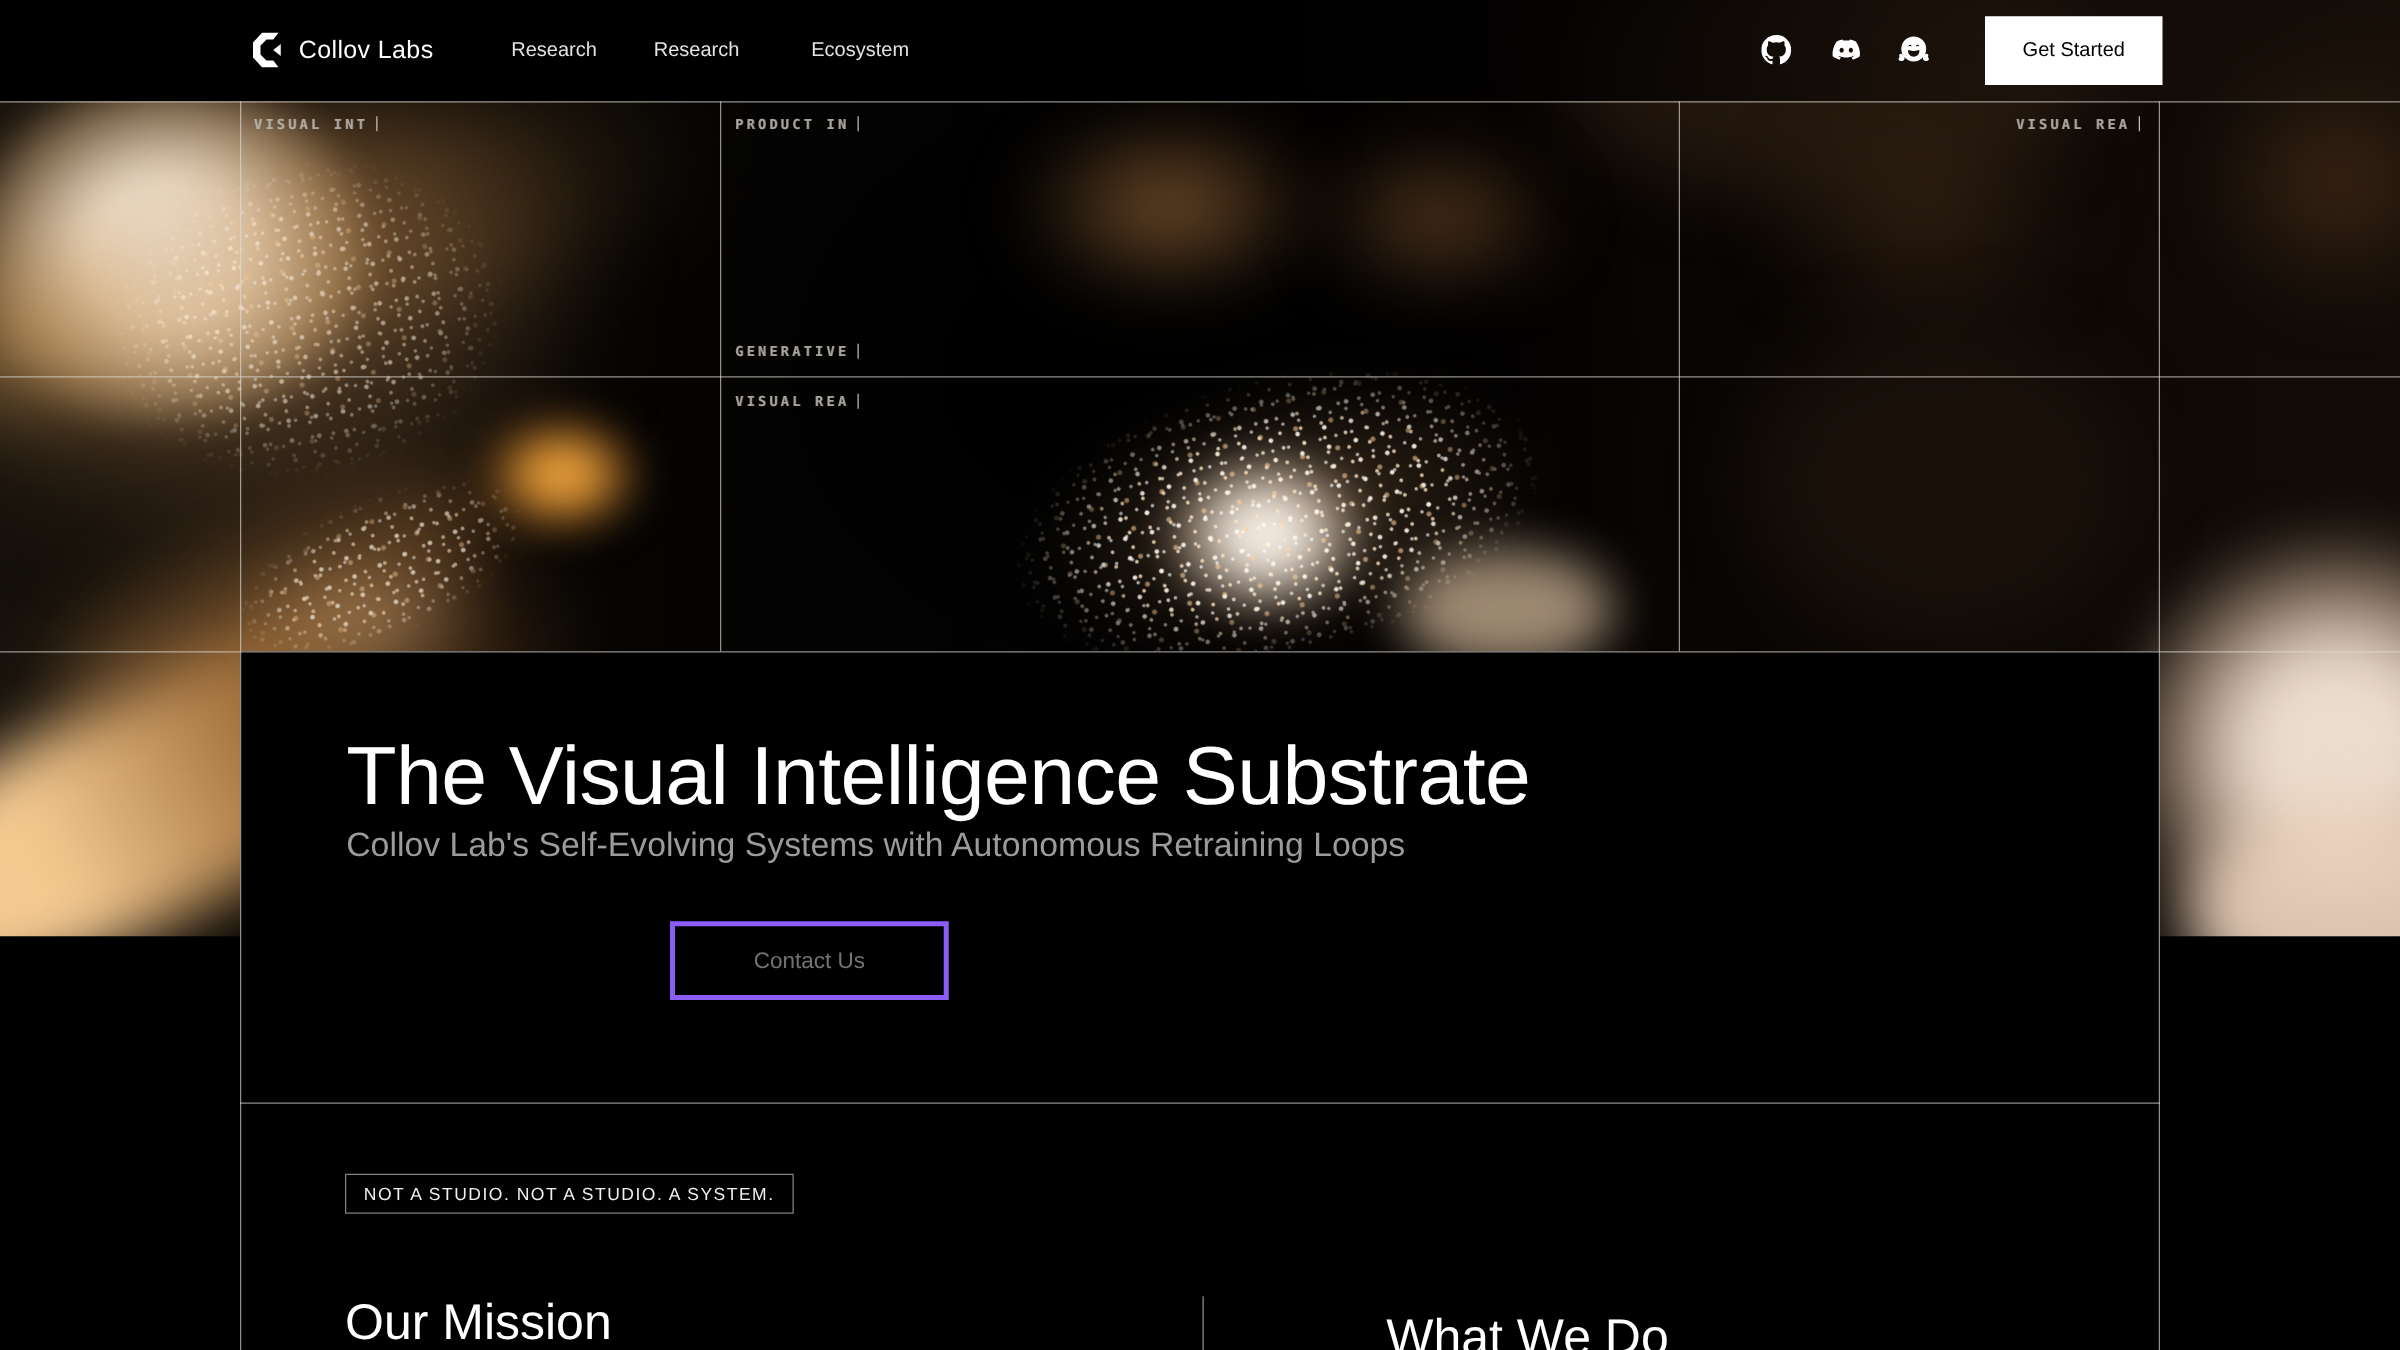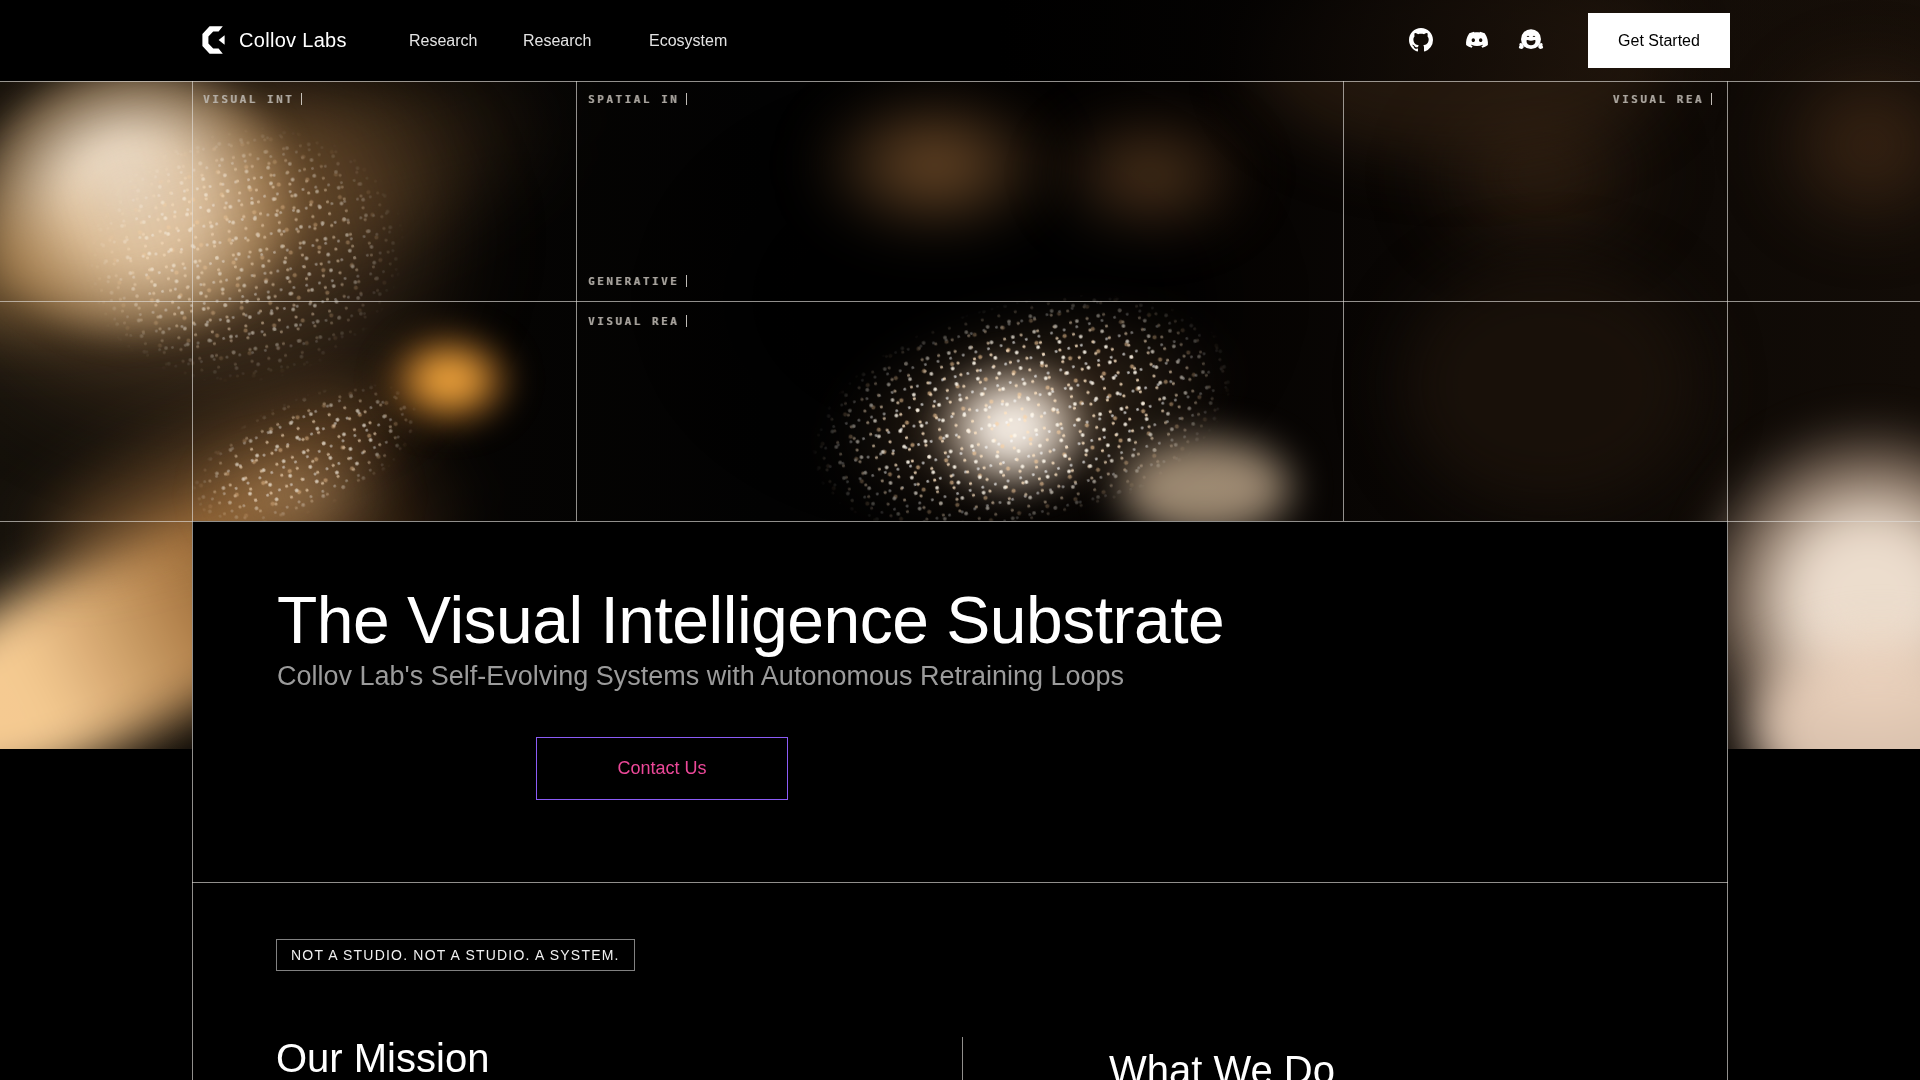--- a/index.html
+++ b/index.html
@@ -76,21 +76,21 @@
       margin-left:7px;vertical-align:-2px;}
 
   
   .panel{position:absolute;left:192px;top:521px;width:1536px;height:559px;background:#000;z-index:5;}
   .hero-title{position:absolute;left:276px;top:586px;z-index:7;font-size:66px;line-height:1;font-weight:500;
       letter-spacing:-.5px;color:#fff;}
   .hero-sub{position:absolute;left:277px;top:661px;z-index:7;font-size:27px;font-weight:400;color:#9b9b9b;}
   .btn{display:flex;align-items:center;justify-content:center;box-sizing:border-box;cursor:pointer;z-index:7;
       position:absolute;top:737px;height:63px;font-size:18px;}
   .btn-primary{left:276px;width:207px;background:#fff;color:#000;font-weight:600;border:none;}
-  .btn-secondary{left:536px;width:252px;background:transparent;color:#ec4899;font-weight:500;border:1px solid #8b5cf6;}
+  .btn-secondary{left:536px;width:223px;background:transparent;color:#737373;font-weight:500;border:4px solid #8b5cf6;}
 
   
   .badge{position:absolute;left:276px;top:939px;height:30px;z-index:7;display:inline-flex;align-items:center;
       padding:0 14px;border:1px solid rgba(235,235,235,.55);font-size:14px;letter-spacing:1.2px;color:#f0f0f0;}
   .sec-heading{position:absolute;top:1038px;z-index:7;font-size:40px;font-weight:500;color:#fff;line-height:1;}
   .h-left{left:276px;} .h-right{left:1097px;}
 
   
   .nav{position:absolute;left:0;top:0;width:1912px;height:81px;z-index:10;}
   .logo{position:absolute;left:200px;top:25px;display:flex;align-items:center;gap:9px;cursor:pointer;}
@@ -137,21 +137,21 @@
   <div class="gl gl-h" style="left:0;top:301px;width:1920px;"></div>
   <div class="gl gl-h" style="left:0;top:521px;width:1920px;"></div>
   <div class="gl gl-h" style="left:192px;top:882px;width:1536px;"></div>
   <div class="gl gl-v" style="left:192px;top:81px;height:999px;"></div>
   <div class="gl gl-v" style="left:576px;top:81px;height:440px;"></div>
   <div class="gl gl-v" style="left:1343px;top:81px;height:440px;"></div>
   <div class="gl gl-v" style="left:1727px;top:81px;height:999px;"></div>
   <div class="gl gl-v" style="left:962px;top:1037px;height:43px;"></div>
 
   <div class="pxlabel" style="left:203px;top:93px;"><span>VISUAL INT</span><span class="cursor"></span></div>
-  <div class="pxlabel" style="left:588px;top:93px;"><span>SPATIAL IN</span><span class="cursor"></span></div>
+  <div class="pxlabel" style="left:588px;top:93px;"><span>PRODUCT IN</span><span class="cursor"></span></div>
   <div class="pxlabel" style="left:588px;top:275px;"><span>GENERATIVE</span><span class="cursor"></span></div>
   <div class="pxlabel" style="left:588px;top:315px;"><span>VISUAL REA</span><span class="cursor"></span></div>
   <div class="pxlabel" style="right:208px;top:93px;"><span>VISUAL REA</span><span class="cursor"></span></div>
 
   <div class="panel"></div>
   <h1 class="hero-title" style="margin:1px;">The Visual Intelligence Substrate</h1>
   <p class="hero-sub" style="margin:0;">Collov Lab's Self-Evolving Systems with Autonomous Retraining Loops</p>
   <button class="btn btn-secondary">Contact Us</button>
 
   <div class="badge">NOT A STUDIO. NOT A STUDIO. A SYSTEM.</div>

